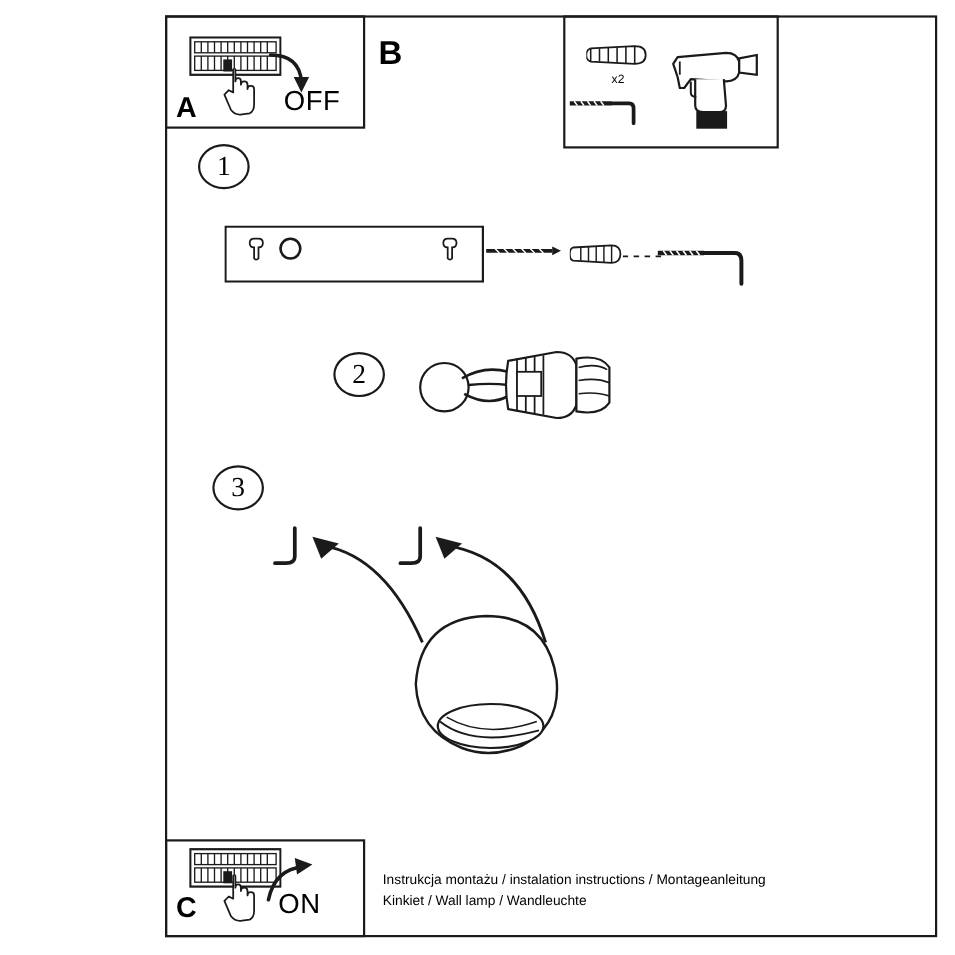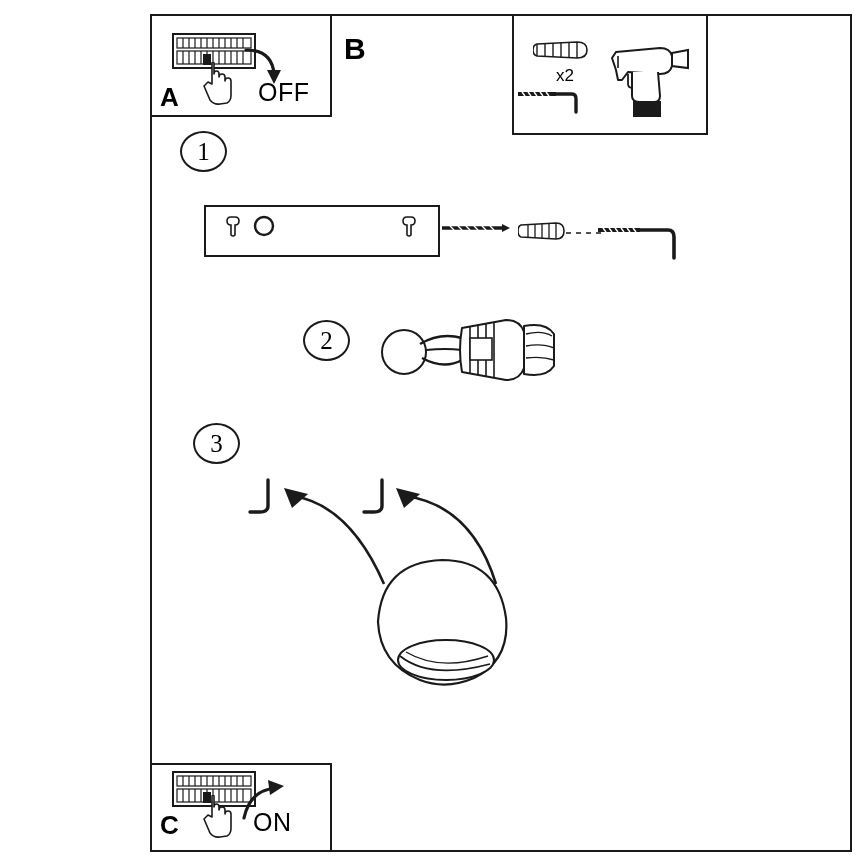--- a/index.html
+++ b/index.html
@@ -75,21 +75,21 @@
     font-size: 25px;
     font-weight: normal;
     letter-spacing: 0.5px;
   }
   .off-label { left: 258px; top: 78px; }
   .on-label  { left: 253px; top: 808px; }
   .x2-label {
     position: absolute;
     left: 556px;
     top: 66px;
-    font-size: 17px;
+    font-size: 11px;
     text-align: center;
   }
   
   .step {
     position: absolute;
     border: 2px solid #1a1a1a;
     border-radius: 50%;
     width: 47px;
     height: 41px;
     display: flex;
@@ -393,15 +393,17 @@
     <svg width="50" height="48" viewBox="0 0 50 48">
       <path d="M4 42 Q10 14 36 12" fill="none" stroke="#1a1a1a" stroke-width="3.2" stroke-linecap="round"></path>
       <path d="M44 10 L28 4 L30 19 Z" fill="#1a1a1a"></path>
     </svg>
   </div>
 
   <div class="letter letter-c">C</div>
   <div class="onoff on-label">ON</div>
 
   <div class="footer-text">
+    <div>Instrukcja montażu / instalation instructions / Montageanleitung</div>
+    <div>Kinkiet / Wall lamp / Wandleuchte</div>
   </div>
 
 </div>
 
 </body></html>

